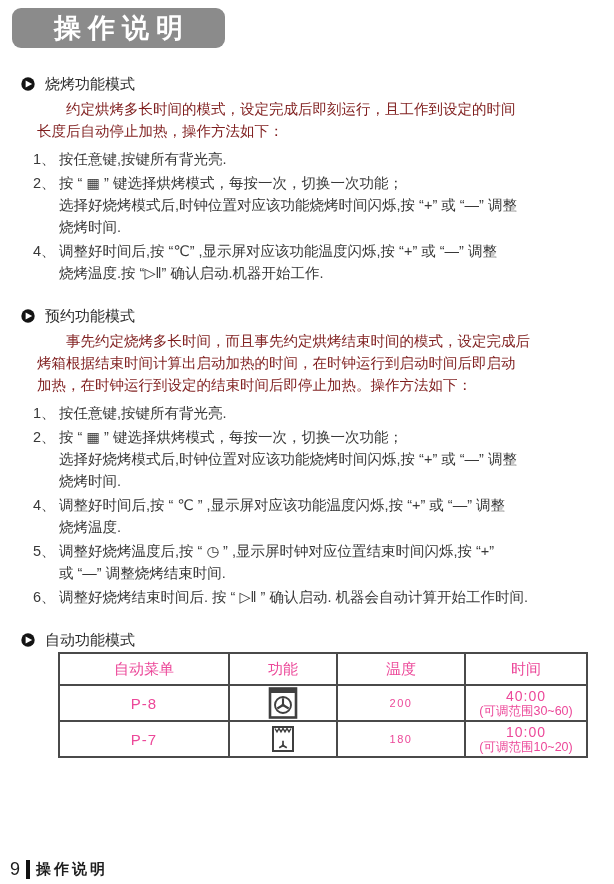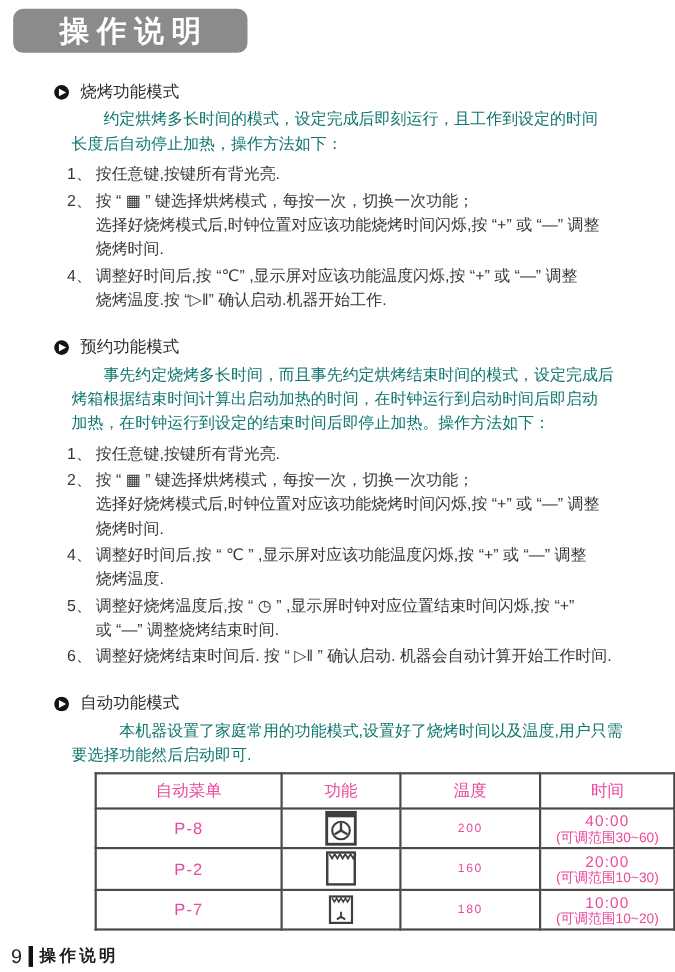--- a/index.html
+++ b/index.html
@@ -10,31 +10,31 @@
   }
   .page{width:614px;height:884px;position:relative;background:#fff;}
 
   .badge{
     margin:8px 0 0 12px;width:213px;height:40px;background:#8b8b8b;
     border-radius:9px;display:flex;align-items:center;justify-content:center;
     color:#ffffff;font-size:27px;font-weight:bold;letter-spacing:7px;
     text-indent:7px;
   }
 
-  .section{margin-top:22px;padding-left:28px;}
+  .section{margin-top:22px;}
   .section.first{margin-top:26px;}
   .sec-head{
     display:flex;align-items:center;gap:10px;margin-left:21px;
     font-size:15px;color:#2d2d2d;line-height:20px;
   }
   .bullet{flex:0 0 14px;height:14px;display:inline-block;}
 
   .intro{
     margin:4px 18px 6px 37px;font-size:14.5px;line-height:22px;
-    white-space:pre-line;color:#0f766e;
+    white-space:pre-line;color:#7f1d1d;
   }
   .intro.auto{margin-bottom:4px;}
 
   .steps{margin:0 12px 0 33px;padding:0;list-style:none;}
   .steps li{display:flex;margin-bottom:2px;font-size:14.5px;line-height:22px;}
   .steps .num{flex:0 0 26px;}
   .steps .txt{white-space:pre-line;flex:1;}
 
   .auto-table{
     border-collapse:collapse;margin:2px 0 0 58px;table-layout:fixed;
@@ -140,22 +140,20 @@
   </div>
 
   <div class="section">
     <div class="sec-head">
       <svg class="bullet" viewBox="0 0 14 14" width="14" height="14">
         <circle cx="7" cy="7" r="6.7" fill="#141414"></circle>
         <polygon points="4.6,3.4 11.2,7 4.6,10.6" fill="#ffffff"></polygon>
       </svg>
       <span>自动功能模式</span>
     </div>
-    <p class="intro auto">　　　本机器设置了家庭常用的功能模式,设置好了烧烤时间以及温度,用户只需
-要选择功能然后启动即可.</p>
 
     <table class="auto-table">
       <tbody>
           <tr>
         <th class="col-menu">自动菜单</th>
         <th class="col-func">功能</th>
         <th class="col-temp">温度</th>
         <th class="col-time">时间</th>
       </tr>
       <tr>
@@ -169,34 +167,20 @@
             <circle cx="16" cy="19" r="1.5" fill="#3f3f3f"></circle>
           </svg>
         </td>
         <td class="temp-v">200</td>
         <td>
           <div class="time-v">40:00</div>
           <div class="range-v">(可调范围30~60)</div>
         </td>
       </tr>
       <tr>
-        <td class="menu-v">P-2</td>
-        <td>
-          <svg class="oven-ic" width="32" height="36" viewBox="0 0 32 36">
-            <rect x="3.5" y="3" width="25" height="29" fill="none" stroke="#3f3f3f" stroke-width="2.2"></rect>
-            <path d="M5.5,4.5 l2.4,4 2.4,-4 2.4,4 2.4,-4 2.4,4 2.4,-4 2.4,4 2.4,-4 2.4,4 2.4,-4" stroke="#3f3f3f" stroke-width="1.6" fill="none"></path>
-          </svg>
-        </td>
-        <td class="temp-v">160</td>
-        <td>
-          <div class="time-v">20:00</div>
-          <div class="range-v">(可调范围10~30)</div>
-        </td>
-      </tr>
-      <tr>
         <td class="menu-v">P-7</td>
         <td>
           <svg class="oven-ic" width="26" height="31" viewBox="0 0 26 31">
             <rect x="3" y="3" width="20" height="24" fill="none" stroke="#3f3f3f" stroke-width="2"></rect>
             <path d="M5,4.5 l2,3.4 2,-3.4 2,3.4 2,-3.4 2,3.4 2,-3.4 2,3.4 2,-3.4" stroke="#3f3f3f" stroke-width="1.4" fill="none"></path>
             <path d="M13,21.5 L13,16.8 M13,21.5 L9.2,23.8 M13,21.5 L16.8,23.8" stroke="#3f3f3f" stroke-width="1.7" fill="none"></path>
             <circle cx="13" cy="21.5" r="1.2" fill="#3f3f3f"></circle>
           </svg>
         </td>
         <td class="temp-v">180</td>

